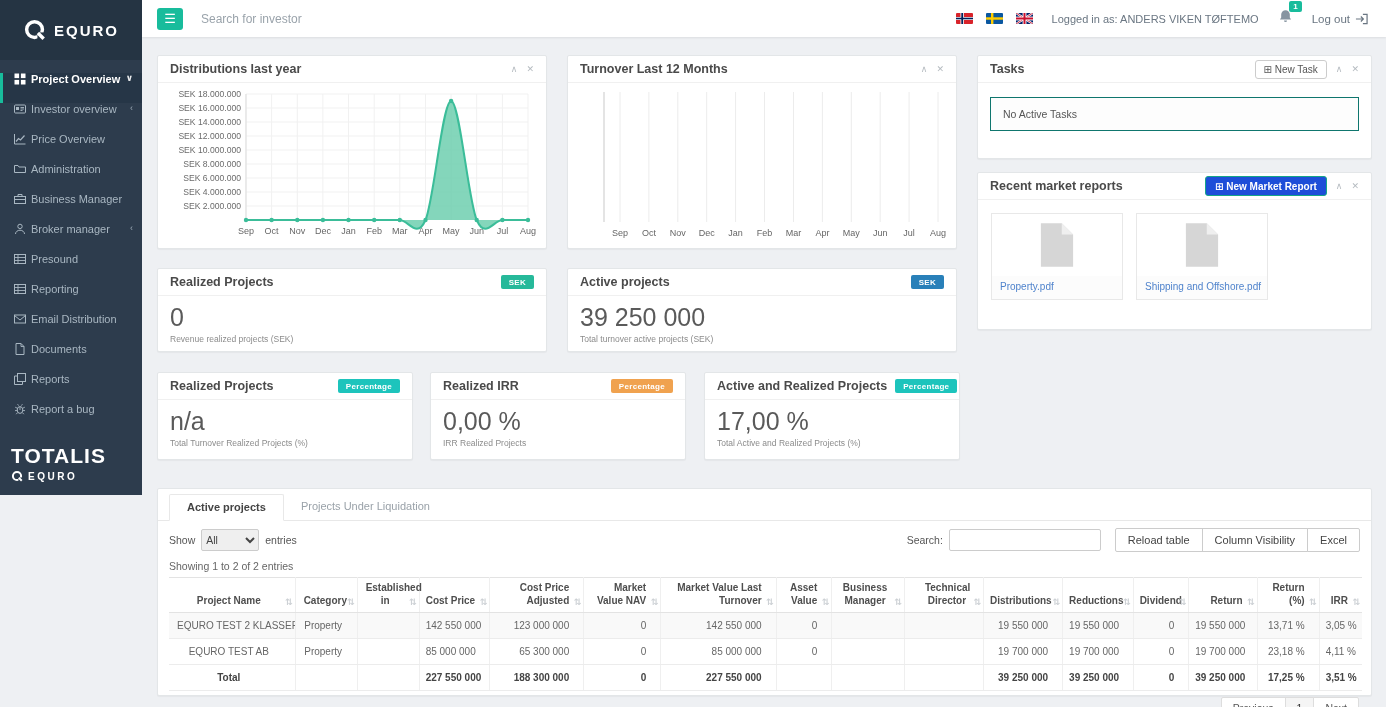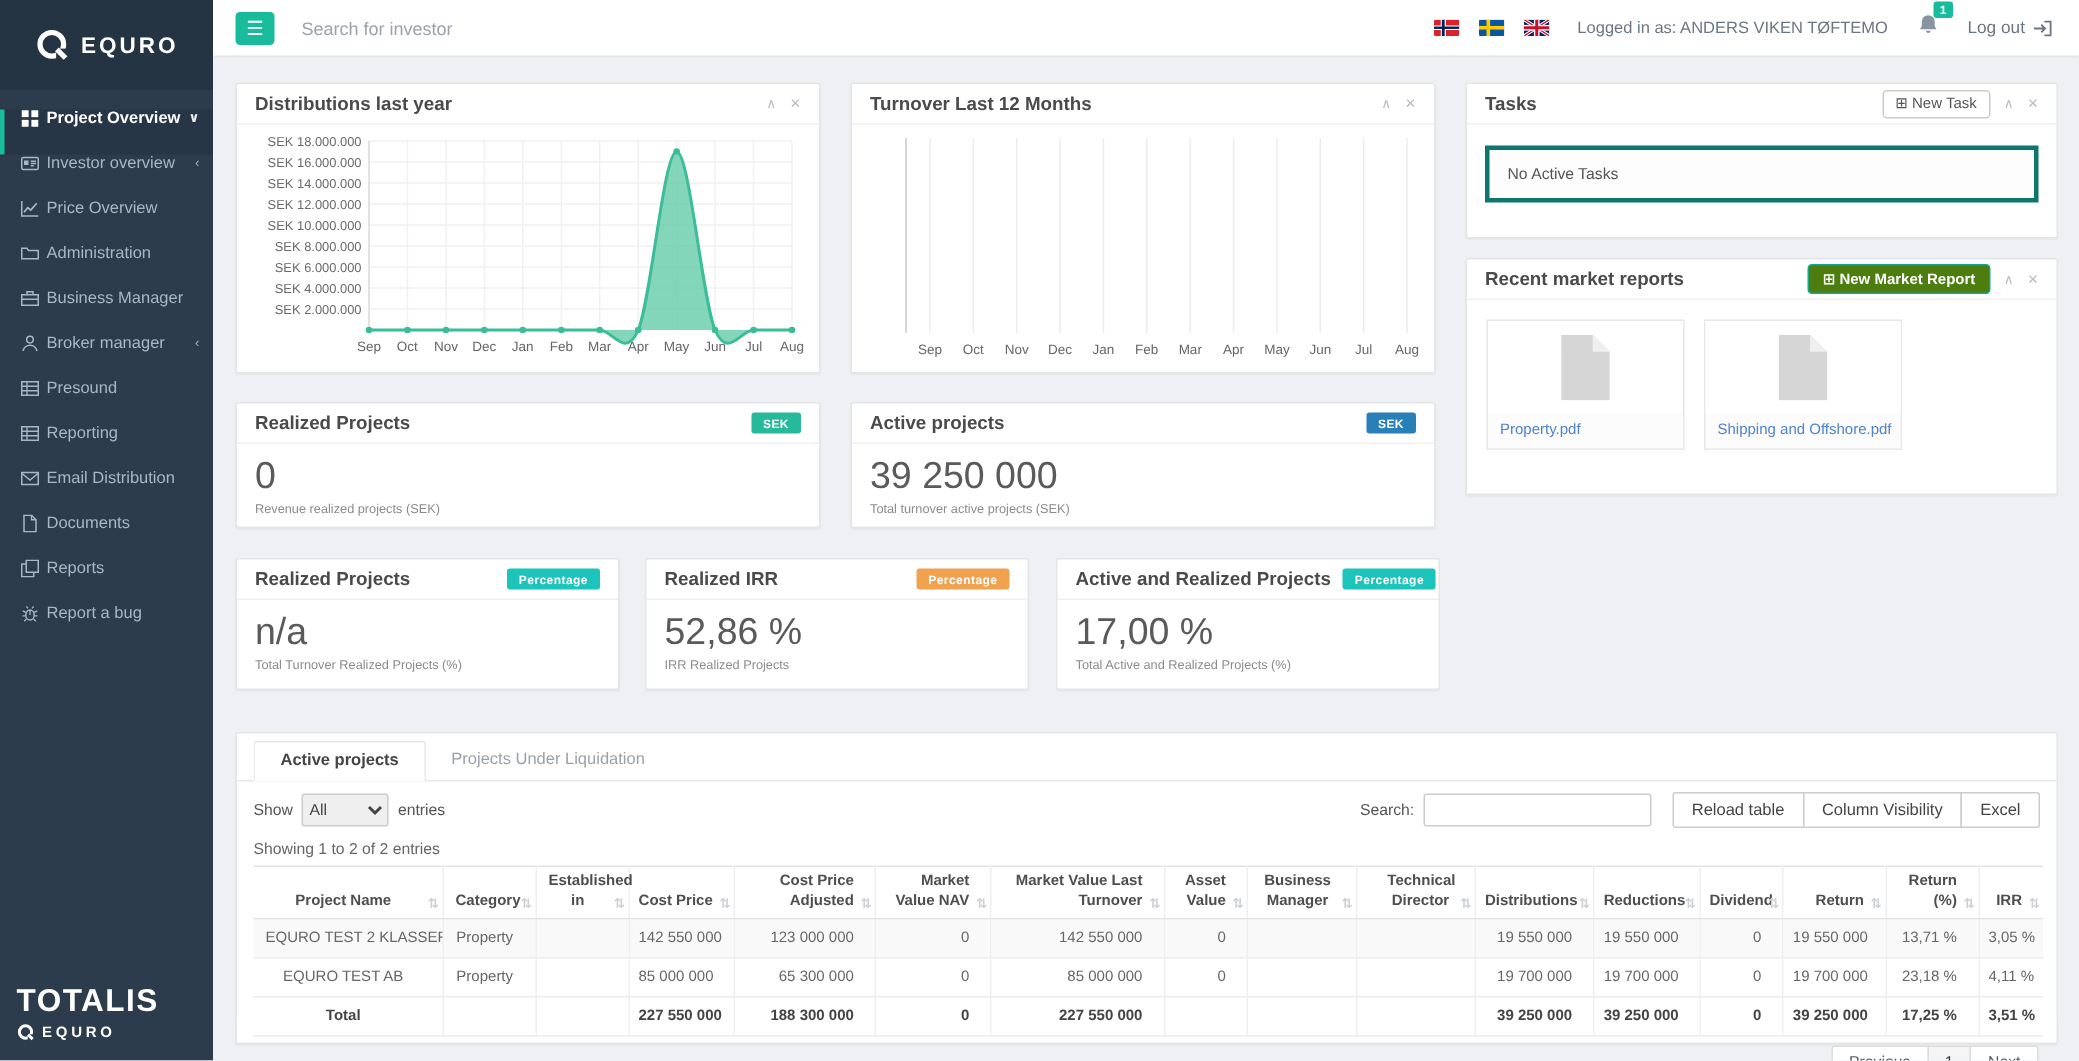--- a/index.html
+++ b/index.html
@@ -2,21 +2,21 @@
 <html><head>
 <meta charset="utf-8">
 <style>
   * { margin:0; padding:0; box-sizing:border-box; }
   html,body { width:1386px; height:707px; }
   body {
     position:relative; overflow:hidden; background:#eef0f3;
     font-family:"Liberation Sans","DejaVu Sans",sans-serif; color:#555;
   }
   
-  .sidebar { position:absolute; left:0; top:0; width:142px; height:707px; background:#2d3c4d; z-index:5; }
+  .sidebar { position:absolute; left:0; top:0; width:142px; height:495px; background:#2d3c4d; z-index:5; }
   .logo-area { height:60px; background:#253443; display:flex; align-items:center; justify-content:center; gap:6px; }
   .brand-text { color:#fff; font-weight:700; font-size:15px; letter-spacing:2px; }
   .side-menu { padding-top:13px; }
   .side-item { display:flex; align-items:flex-start; height:30px; padding:0 9px 0 11px; color:#a9b7c2; font-size:11px; cursor:pointer; border-left:3px solid transparent; }
   .side-item.active { background:#263647; border-left-color:#18bc9c; color:#fff; font-weight:700; }
   .side-icon { width:17px; display:flex; align-items:center; }
   .side-label { white-space:nowrap; }
   .side-chev { margin-left:auto; font-size:9px; opacity:.9; }
   .side-footer { position:absolute; left:11px; bottom:12px; }
   .footer-brand { color:#fff; font-weight:800; font-size:21px; letter-spacing:1px; line-height:1; }
@@ -39,22 +39,22 @@
   .card-title { font-size:12.5px; font-weight:700; color:#4a4a4a; white-space:nowrap; }
   .hdr-tools { margin-left:auto; display:flex; align-items:center; gap:9px; }
   .tool-ic { color:#b5bbc0; font-size:9px; cursor:pointer; line-height:1; }
   .badge { margin-left:auto; color:#fff; font-size:8px; font-weight:700; padding:2.5px 8px; border-radius:2px; letter-spacing:.3px; }
   #card-dist { left:157px; top:55px; width:390px; height:194px; }
   #card-turn { left:567px; top:55px; width:390px; height:194px; }
   #card-tasks { left:977px; top:55px; width:395px; height:104px; }
   #card-reports { left:977px; top:172px; width:395px; height:158px; }
   .chart { margin:3px 8px 0; }
   .btn-light { background:#fff; border:1px solid #ccc; border-radius:3px; font-size:10px; color:#555; padding:3px 8px; cursor:pointer; white-space:nowrap; font-family:inherit; }
-  .btn-green { background:#4d7c0f; border:1px solid #15a589; border-radius:3px; font-size:10px; font-weight:700; color:#fff; padding:3.5px 9px; cursor:pointer; white-space:nowrap; font-family:inherit; }
-  .tasks-empty { margin:14px 12px; border:3px solid #0f766e; background:#fdfdfd; font-size:10.5px; color:#555; padding:10px 12px; }
+  .btn-green { background:#1d4ed8; border:1px solid #15a589; border-radius:3px; font-size:10px; font-weight:700; color:#fff; padding:3.5px 9px; cursor:pointer; white-space:nowrap; font-family:inherit; }
+  .tasks-empty { margin:14px 12px; border:1px solid #0f766e; background:#fdfdfd; font-size:10.5px; color:#555; padding:10px 12px; }
   .files-row { display:flex; gap:13px; margin:13px 13px; }
   .file-card { width:132px; border:1px solid #e8e8e8; background:#fcfcfc; cursor:pointer; }
   .file-thumb { height:62px; display:flex; align-items:center; justify-content:center; background:#fff; }
   .file-name { display:block; font-size:10px; color:#4f83cc; padding:5px 8px 7px; text-decoration:none; white-space:nowrap; overflow:hidden; }
   
   .stat-0 { left:157px; top:268px; width:390px; height:84px; }
   .stat-1 { left:567px; top:268px; width:390px; height:84px; }
   .stat-2 { left:157px; top:372px; width:256px; height:88px; }
   .stat-3 { left:430px; top:372px; width:256px; height:88px; }
   .stat-4 { left:704px; top:372px; width:256px; height:88px; }
@@ -460,21 +460,21 @@
         <div class="stat-value">n/a</div>
         <div class="stat-sub">Total Turnover Realized Projects (%)</div>
       </div>
     </div>
     <div class="card stat-3">
       <div class="card-header">
         <span class="card-title">Realized IRR</span>
         <span class="badge" style="background:#f0a24f">Percentage</span>
       </div>
       <div class="stat-body">
-        <div class="stat-value">52,86 %</div>
+        <div class="stat-value">0,00 %</div>
         <div class="stat-sub">IRR Realized Projects</div>
       </div>
     </div>
     <div class="card stat-4">
       <div class="card-header">
         <span class="card-title">Active and Realized Projects</span>
         <span class="badge" style="background:#1dc4bc">Percentage</span>
       </div>
       <div class="stat-body">
         <div class="stat-value">17,00 %</div>

